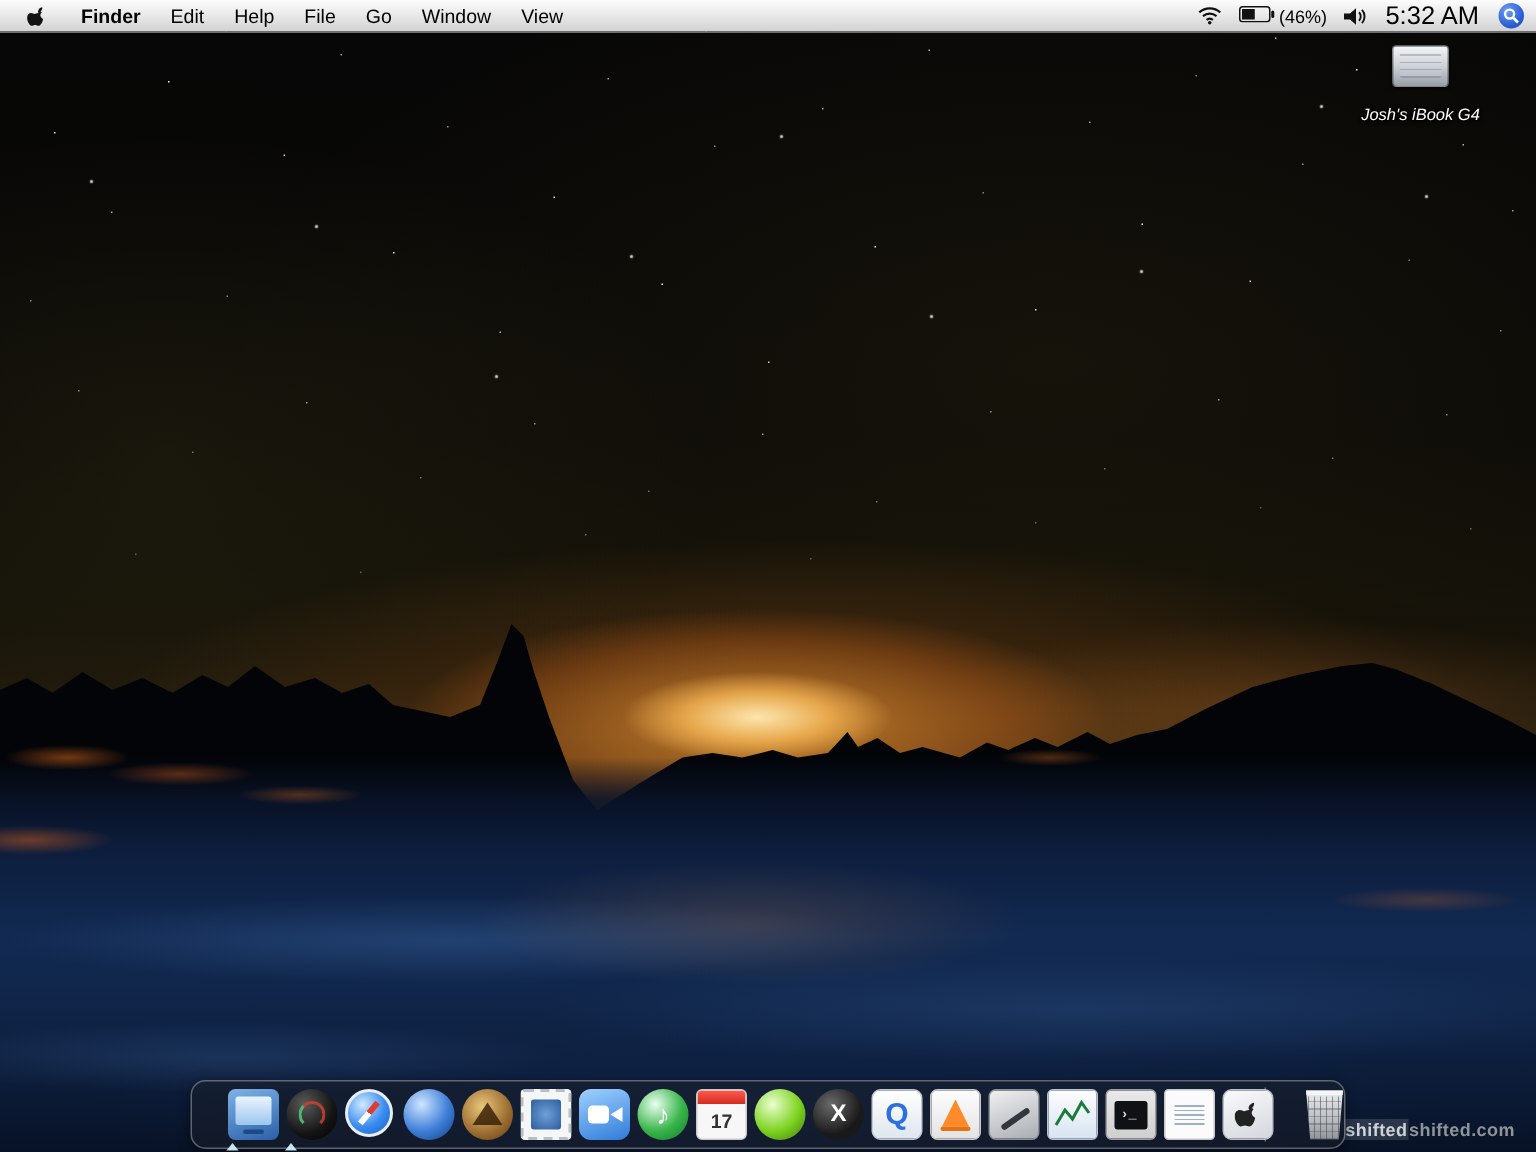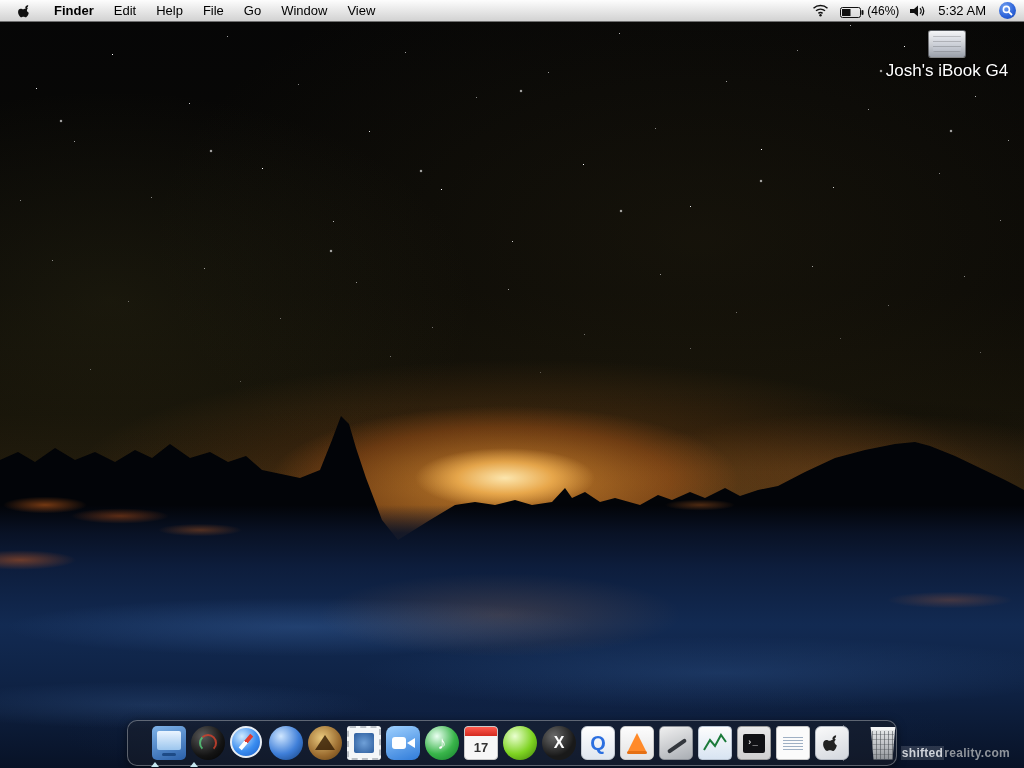--- a/index.html
+++ b/index.html
@@ -72,37 +72,37 @@
   .watermark .p2 { color:#8f949b; font-weight:bold; }
 
   
   .menubar { position:absolute; top:0; left:0; right:0; height:22px; z-index:50;
     background:linear-gradient(#fdfdfd,#d2d2d2); border-bottom:1px solid #6f6f6f;
     display:flex; align-items:center; padding:0 6px; font-size:13px; color:#000; }
   .mb-item { height:22px; line-height:21px; padding:0 10px; white-space:nowrap; }
   .mb-apple { padding:0 12px; display:flex; align-items:center; height:22px; }
   .mb-bold { font-weight:bold; }
   .mb-right { margin-left:auto; display:flex; align-items:center; gap:11px; padding-right:2px; }
-  .mb-status { display:flex; align-items:flex-end; gap:3px; }
-  .mb-time { font-size:13px; padding:0 2px; }
+  .mb-status { display:flex; align-items:flex-start; gap:3px; }
+  .mb-time { font-size:17px; padding:0 2px; }
   .spotlight { width:17px; height:17px; border-radius:50%;
     background:radial-gradient(circle at 35% 30%, #6f9ef0, #2b61d8 60%, #1c49ab);
     display:flex; align-items:center; justify-content:center; }
 
   
   .disk { position:absolute; top:30px; right:12px; width:130px; display:flex;
     flex-direction:column; align-items:center; z-index:10; }
   .disk-body { width:38px; height:28px; border-radius:3px; border:1px solid rgba(0,0,0,.45);
     background:linear-gradient(180deg,#f4f5f7,#c9ccd2 55%,#9aa0aa);
     position:relative; box-shadow:0 1px 2px rgba(0,0,0,.5); }
   .disk-body::before { content:""; position:absolute; inset:4px 4px 5px 4px; border-radius:2px;
     background:repeating-linear-gradient(0deg, rgba(0,0,0,.18) 0 1px, transparent 1px 5px),
                linear-gradient(#e7e9ee,#b7bcc6); }
-  .disk-label { margin-top:3px; font-size:17px; color:#fff;
-    text-shadow:0 1px 3px rgba(0,0,0,.95), 0 0 2px rgba(0,0,0,.85); }
+  .disk-label { margin-top:13px; font-size:11px; color:#fff;
+    text-shadow:0 1px 3px rgba(0,0,0,.95), 0 0 2px rgba(0,0,0,.85);font-style:italic; }
 
   
   .dock { position:absolute; bottom:2px; left:50%; transform:translateX(-50%); z-index:40;
     display:flex; align-items:center; gap:5px; padding:4px 10px;
     background:rgba(26,29,40,.5); border:1px solid rgba(255,255,255,.32); border-radius:10px;
     box-shadow:0 2px 8px rgba(0,0,0,.5); }
   .dock-sep { width:1px; height:36px; background:rgba(255,255,255,.35); margin:0 3px; }
   .di-wrap { position:relative; width:34px; height:34px; cursor:pointer;padding-left:14px; }
   .di { width:34px; height:34px; position:relative; display:flex; align-items:center;
     justify-content:center; }
@@ -212,21 +212,21 @@
       L152,458 L170,444 L190,458 L210,452 L228,462 L246,456 L262,470 L300,478 L320,470
       L332,440 L341,416 L349,424 L356,448 L366,478 L382,520 L398,540 L430,520 L455,505
       L475,502 L495,505 L515,500 L532,505 L552,502 L565,488 L572,498 L585,492 L600,502
       L615,498 L640,505 L658,495 L672,500 L690,492 L705,498 L725,488 L740,496 L758,490
       L778,486 L805,472 L835,458 L865,450 L895,444 L915,442 L930,446 L955,456 L980,468
       L1005,480 L1024,490 L1024,768 L0,768 Z"></path>
   </svg>
   <div class="foreground"></div>
   <div class="rock-glow"></div>
   <div class="watermark">
-    <span class="p1">shifted</span><span class="p2">reality.com</span>
+    <span class="p1">shifted</span><span class="p2">shifted.com</span>
   </div>
 </div>
 
 <div class="menubar">
   <span class="mb-apple">
     <svg viewBox="0 0 16 16" width="14" height="14">
       <path fill="#111" d="M11.6 1c-.9.1-1.9.6-2.5 1.4-.5.6-.9 1.6-.7 2.5 1 0 1.9-.5 2.5-1.3.5-.7.9-1.7.7-2.6zM8.7 5.4c-1.3 0-2.3.7-2.9.7-.7 0-1.6-.7-2.7-.7C1.6 5.4.1 6.7.1 9.1c0 2.9 2.2 6 3.6 6 .7 0 1.4-.6 2.5-.6s1.7.6 2.6.6c1.5 0 3.4-3.2 3.4-5.2-1.6-.8-2-2-2-2.8 0-1 .6-1.7 1.1-2.1-.7-.9-1.9-1-2.6-.9z"></path>
     </svg>
   </span>
   <span class="mb-item mb-bold">Finder</span>

